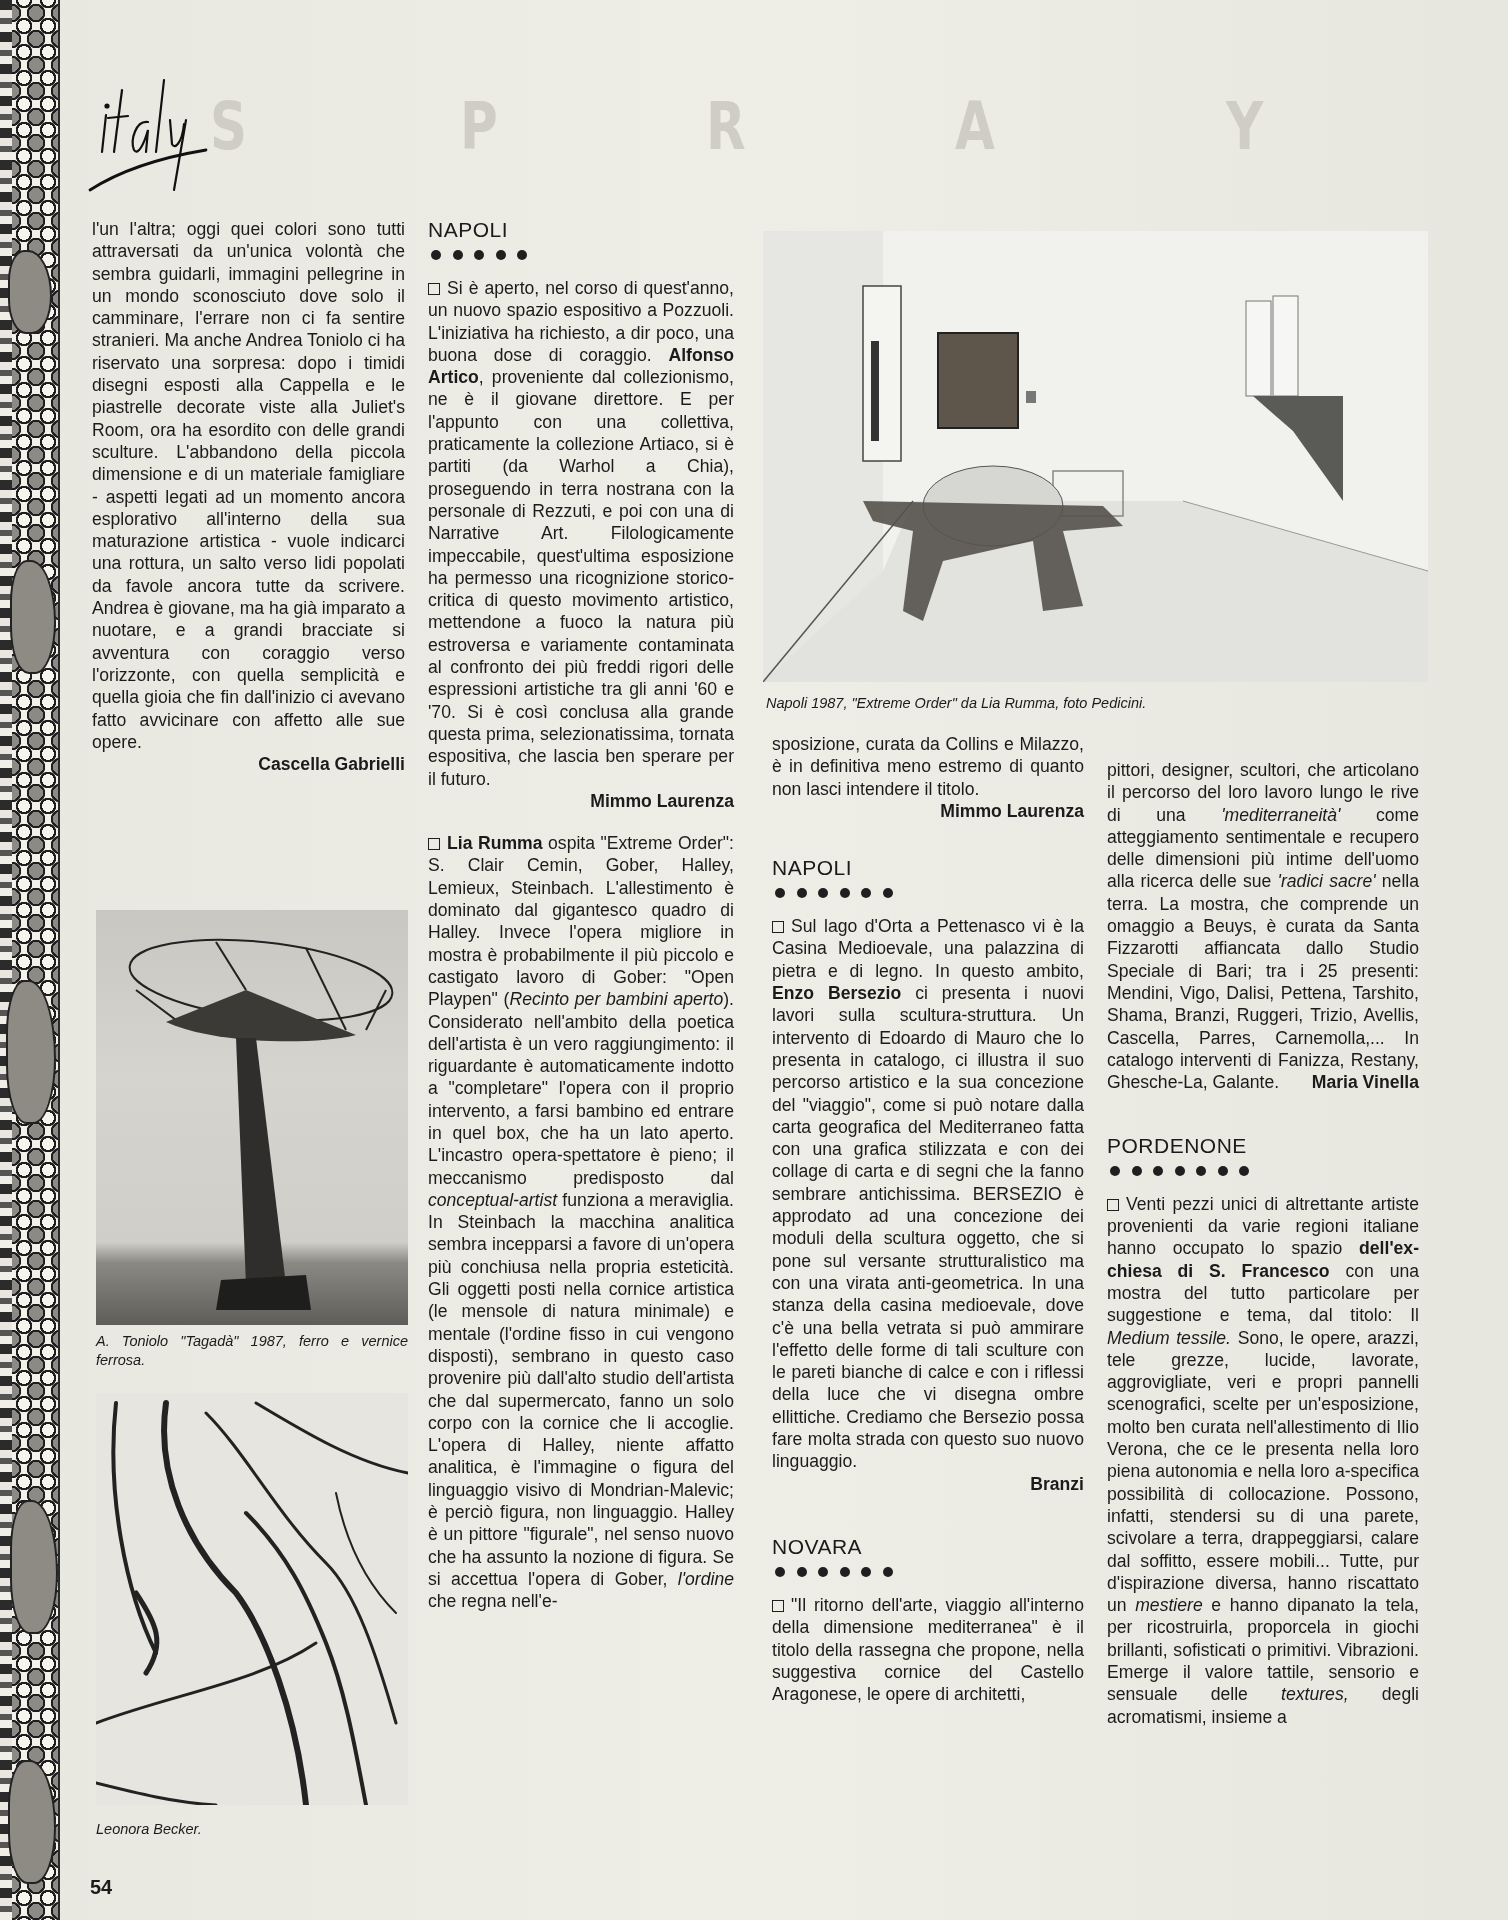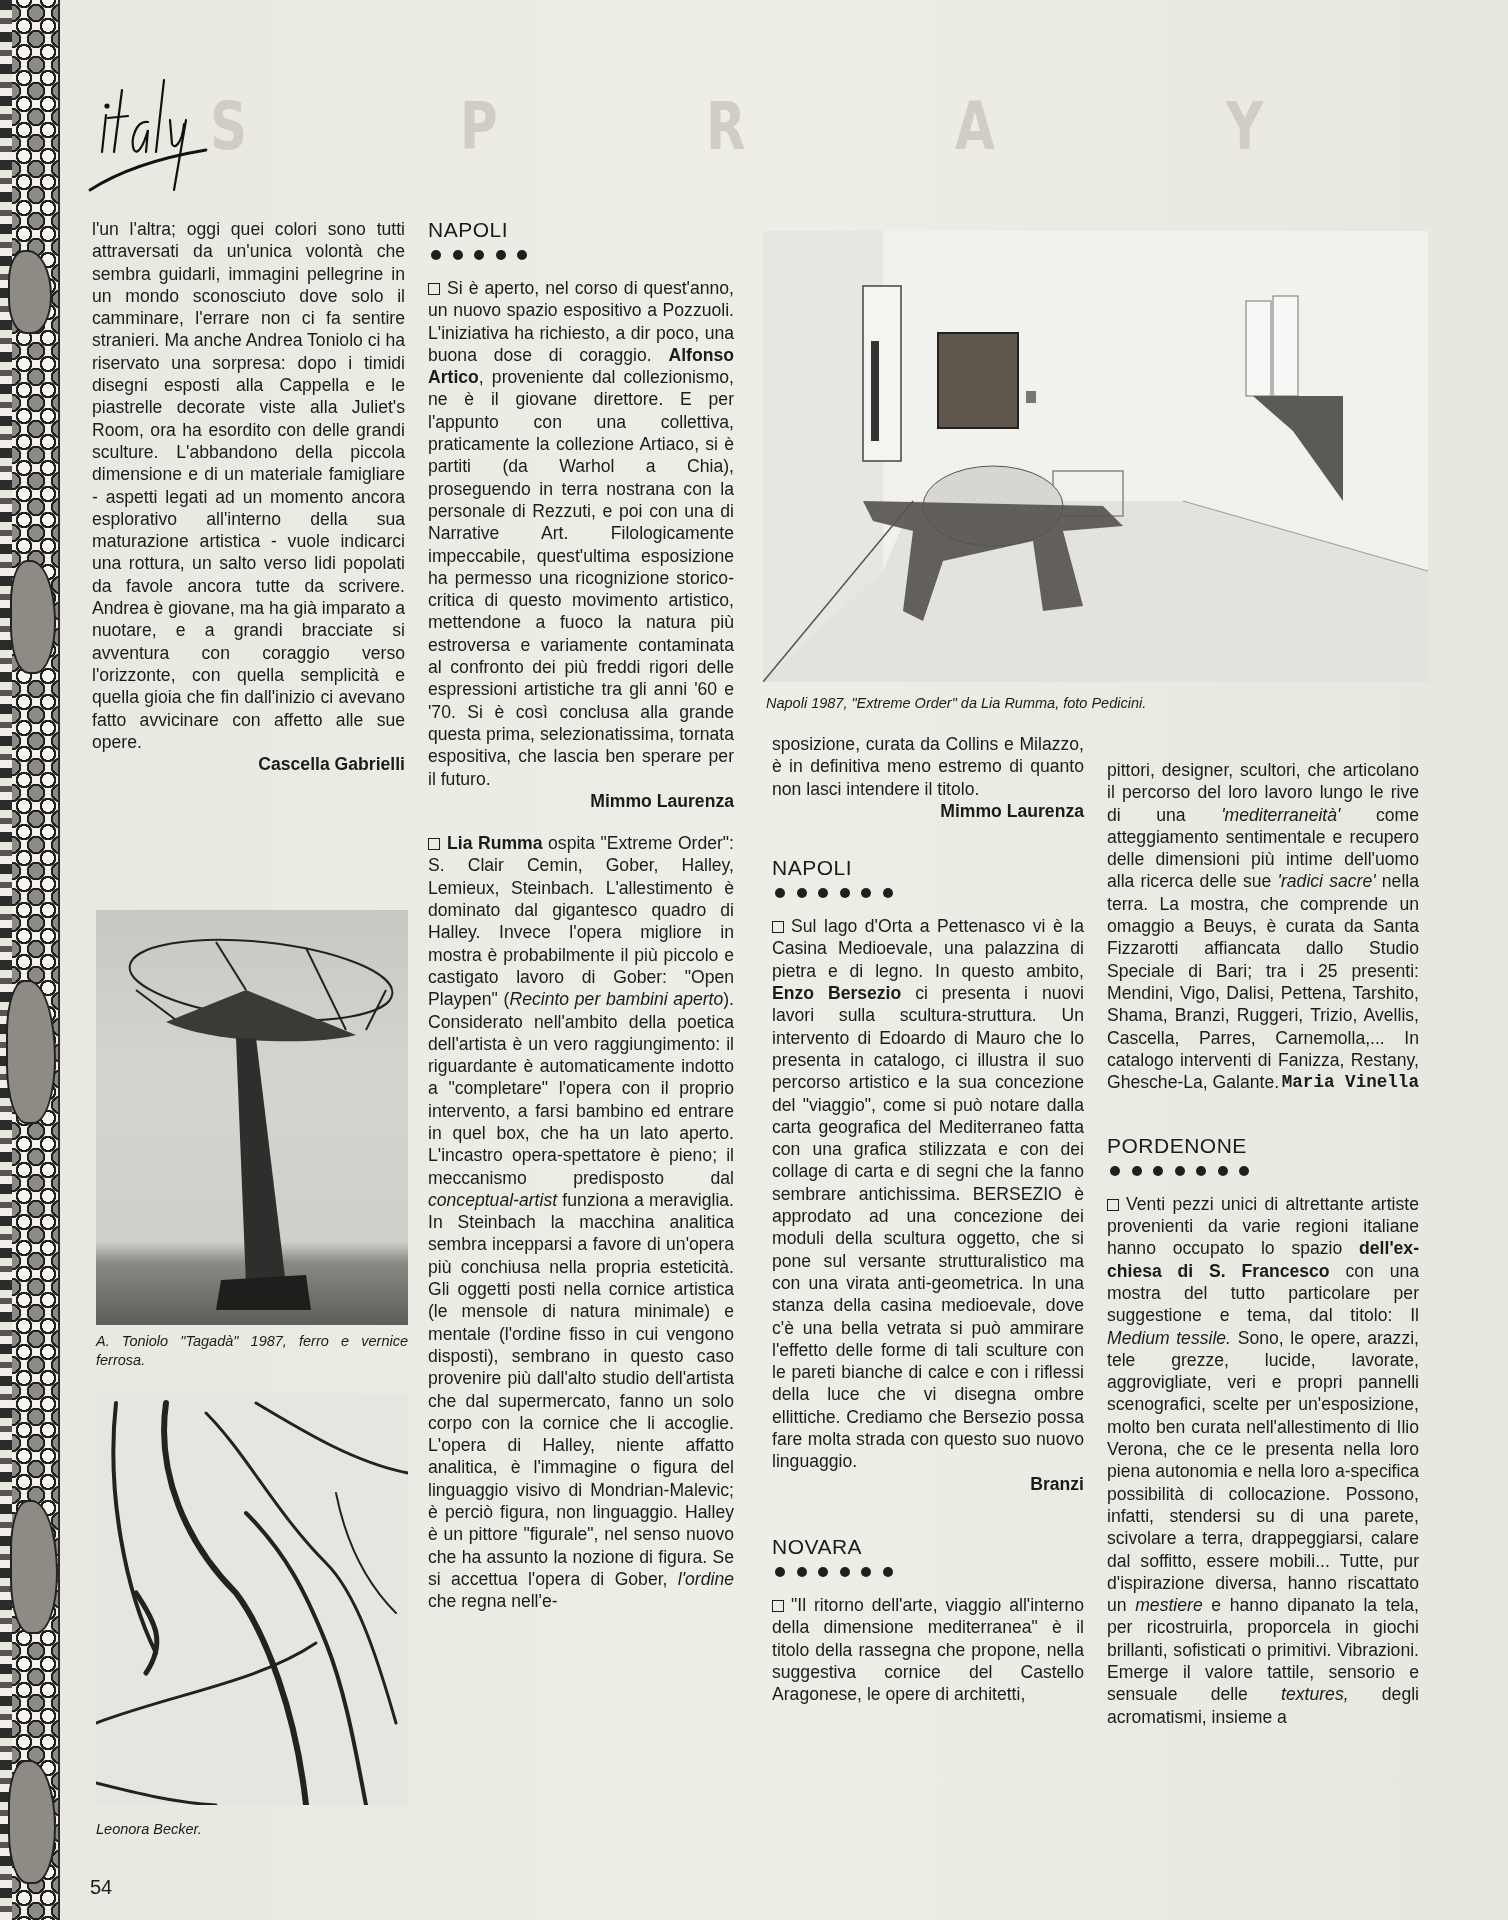--- a/index.html
+++ b/index.html
@@ -62,21 +62,21 @@
     display: inline-block; width: 12px; height: 12px; border: 1.6px solid #1f1f1f;
     margin-right: 7px; vertical-align: -1px; box-sizing: border-box;
   }
   .signature { text-align: right; font-weight: bold; margin-top: 2px; }
   b { font-weight: bold; }
   i { font-style: italic; }
 
   .photo { position: absolute; background: #d9d8d2; overflow: hidden; }
   .caption { position: absolute; font-style: italic; font-size: 14.5px; line-height: 19px; text-align: justify; }
 
-  .page-number { position: absolute; left: 90px; top: 1876px; font-size: 20px; font-weight: normal; }
+  .page-number { position: absolute; left: 90px; top: 1876px; font-size: 20px; font-weight: bold; }
 </style>
 </head>
 <body>
 
 <div class="page-bg"></div>
 
 <div class="edge-strip">
   <div class="edge-inner"></div>
   <div class="blob" style="left:8px;top:250px;width:40px;height:80px;"></div>
   <div class="blob" style="left:10px;top:560px;width:42px;height:110px;"></div>
@@ -198,21 +198,21 @@
     <span class="dot"></span>
     <span class="dot"></span>
     <span class="dot"></span>
     <span class="dot"></span>
   </div>
   <p><span class="box-glyph"></span><span>"Il ritorno dell'arte, viaggio all'interno della dimensione mediterranea" è il titolo della rassegna che propone, nella suggestiva cornice del Castello Aragonese, le opere di architetti,</span></p>
 </div>
 
 <div class="col col4" style="top:733px;margin-top:26px;">
   <p><span>pittori, designer, scultori, che articolano il percorso del loro lavoro lungo le rive di una </span><i>'mediterraneità'</i><span> come atteggiamento sentimentale e recupero delle dimensioni più intime dell'uomo alla ricerca delle sue </span><i>'radici sacre'</i><span> nella terra. La mostra, che comprende un omaggio a Beuys, è curata da Santa Fizzarotti affiancata dallo Studio Speciale di Bari; tra i 25 presenti: Mendini, Vigo, Dalisi, Pettena, Tarshito, Shama, Branzi, Ruggeri, Trizio, Avellis, Cascella, Parres, Carnemolla,... In catalogo interventi di Fanizza, Restany, Ghesche-La, Galante.</span></p>
-  <p class="signature" style="margin-top:-22px;font-family:Liberation Mono, monospace;">Maria Vinella</p>
+  <p class="signature" style="margin-top:-22px;">Maria Vinella</p>
   <div style="height:40px"></div>
   <h2 class="section-title">PORDENONE</h2>
   <div class="dots">
     <span class="dot"></span>
     <span class="dot"></span>
     <span class="dot"></span>
     <span class="dot"></span>
     <span class="dot"></span>
     <span class="dot"></span>
     <span class="dot"></span>

